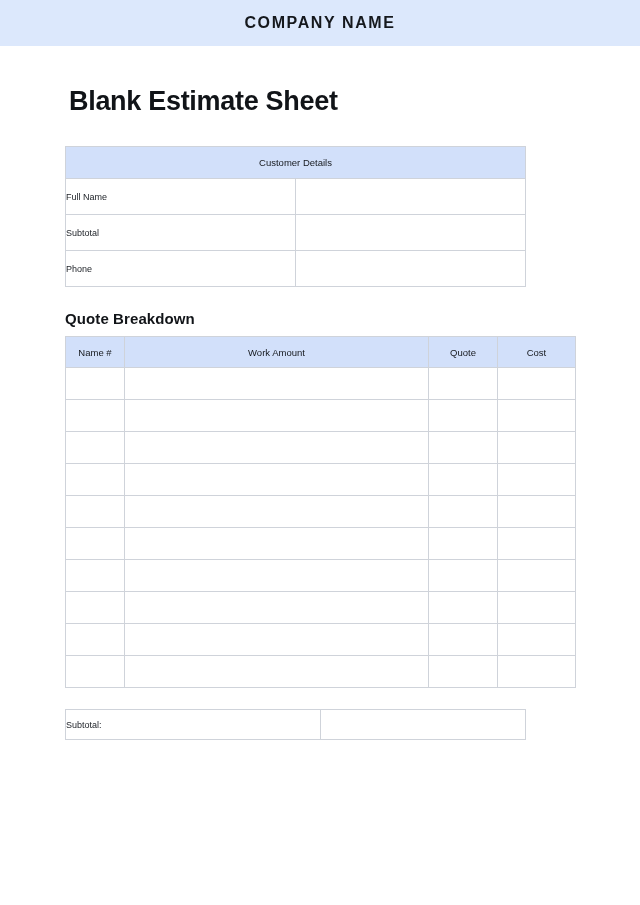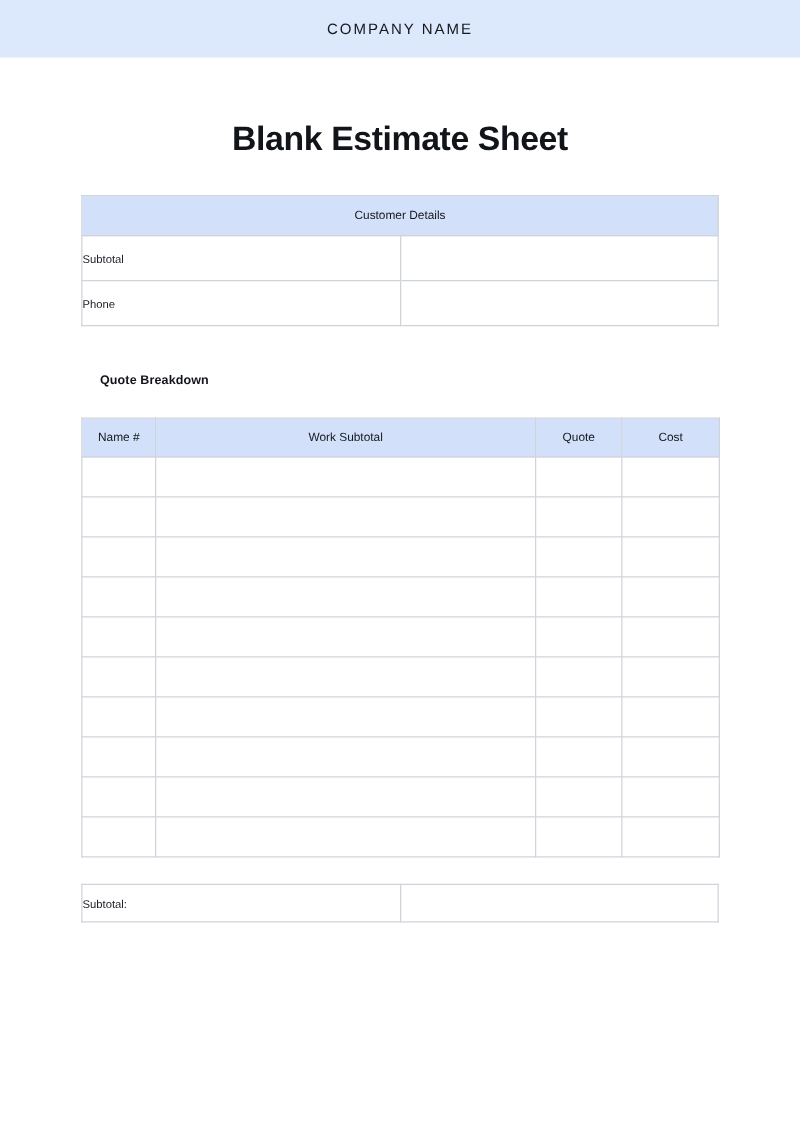--- a/index.html
+++ b/index.html
@@ -20,49 +20,48 @@
   .company-band {
     width: 100%;
     height: 46px;
     background: #dce8fc;
     display: flex;
     align-items: center;
     justify-content: center;
     box-sizing: border-box;
   }
   .company-name {
-    font-size: 12px;
-    font-weight: normal;
+    font-size: 16px;
+    font-weight: bold;
     letter-spacing: 1.6px;
     color: #15181d;
     text-transform: uppercase;
   }
 
   
   .sheet {
     padding: 0 65px;
     box-sizing: border-box;
     width: 640px;
   }
 
   .doc-title {
-    text-align: center;
     font-size: 27px;
     font-weight: bold;
     letter-spacing: -0.3px;
     color: #111418;
-    margin: 14px;
+    margin: 4px;
     padding-top: 36px;
     padding-bottom: 0;
     line-height: 1.15;
   }
 
   
   table.sheet-table {
-    width: 510px;
+    width: 461px;
     border-collapse: collapse;
     table-layout: fixed;
     font-size: 9px;
     background: #ffffff;
   }
   table.sheet-table th,
   table.sheet-table td {
     border: 1px solid #cfd3da;
     padding: 0;
     vertical-align: middle;
@@ -84,24 +83,24 @@
     height: 35px;
     padding-left: 10px;
     font-size: 9px;
     color: #1b1f25;
     text-align: left;
   }
   .cust-value { height: 35px; }
 
   
   .section-label {
-    font-size: 10px;
+    font-size: 15px;
     font-weight: bold;
     color: #111418;
-    margin: 15px;
+    margin: 0;
     padding-top: 23px;
     padding-bottom: 9px;
     letter-spacing: 0.1px;
   }
   .qb-head th {
     background: #d2e0fa;
     border-color: #c3cfe5;
     height: 30px;
     font-weight: normal;
     font-size: 9.5px;
@@ -142,20 +141,24 @@
   <h1 class="doc-title">Blank Estimate Sheet</h1>
 
   <div class="customer-wrap">
     <table class="sheet-table">
       <thead>
         <tr>
           <th class="tbl-head-cell" colspan="2">Customer Details</th>
         </tr>
       </thead>
       <tbody id="customer-body">
+          <tr>
+            <td class="cust-label">Full Name</td>
+            <td class="cust-value"></td>
+          </tr>
           <tr>
             <td class="cust-label">Subtotal</td>
             <td class="cust-value"></td>
           </tr>
           <tr>
             <td class="cust-label">Phone</td>
             <td class="cust-value"></td>
           </tr>
         </tbody>
     </table>
@@ -167,21 +170,21 @@
     <table class="sheet-table">
       <colgroup>
         <col class="col-item">
         <col class="col-work">
         <col class="col-amount">
         <col class="col-cost">
       </colgroup>
       <thead>
         <tr class="qb-head" id="qb-head-row">
             <th>Name #</th>
-            <th>Work Subtotal</th>
+            <th>Work Amount</th>
             <th>Quote</th>
             <th>Cost</th>
           </tr>
       </thead>
       <tbody class="qb-body" id="qb-body">
           <tr>
             <td></td>
             <td></td>
             <td></td>
             <td></td>

